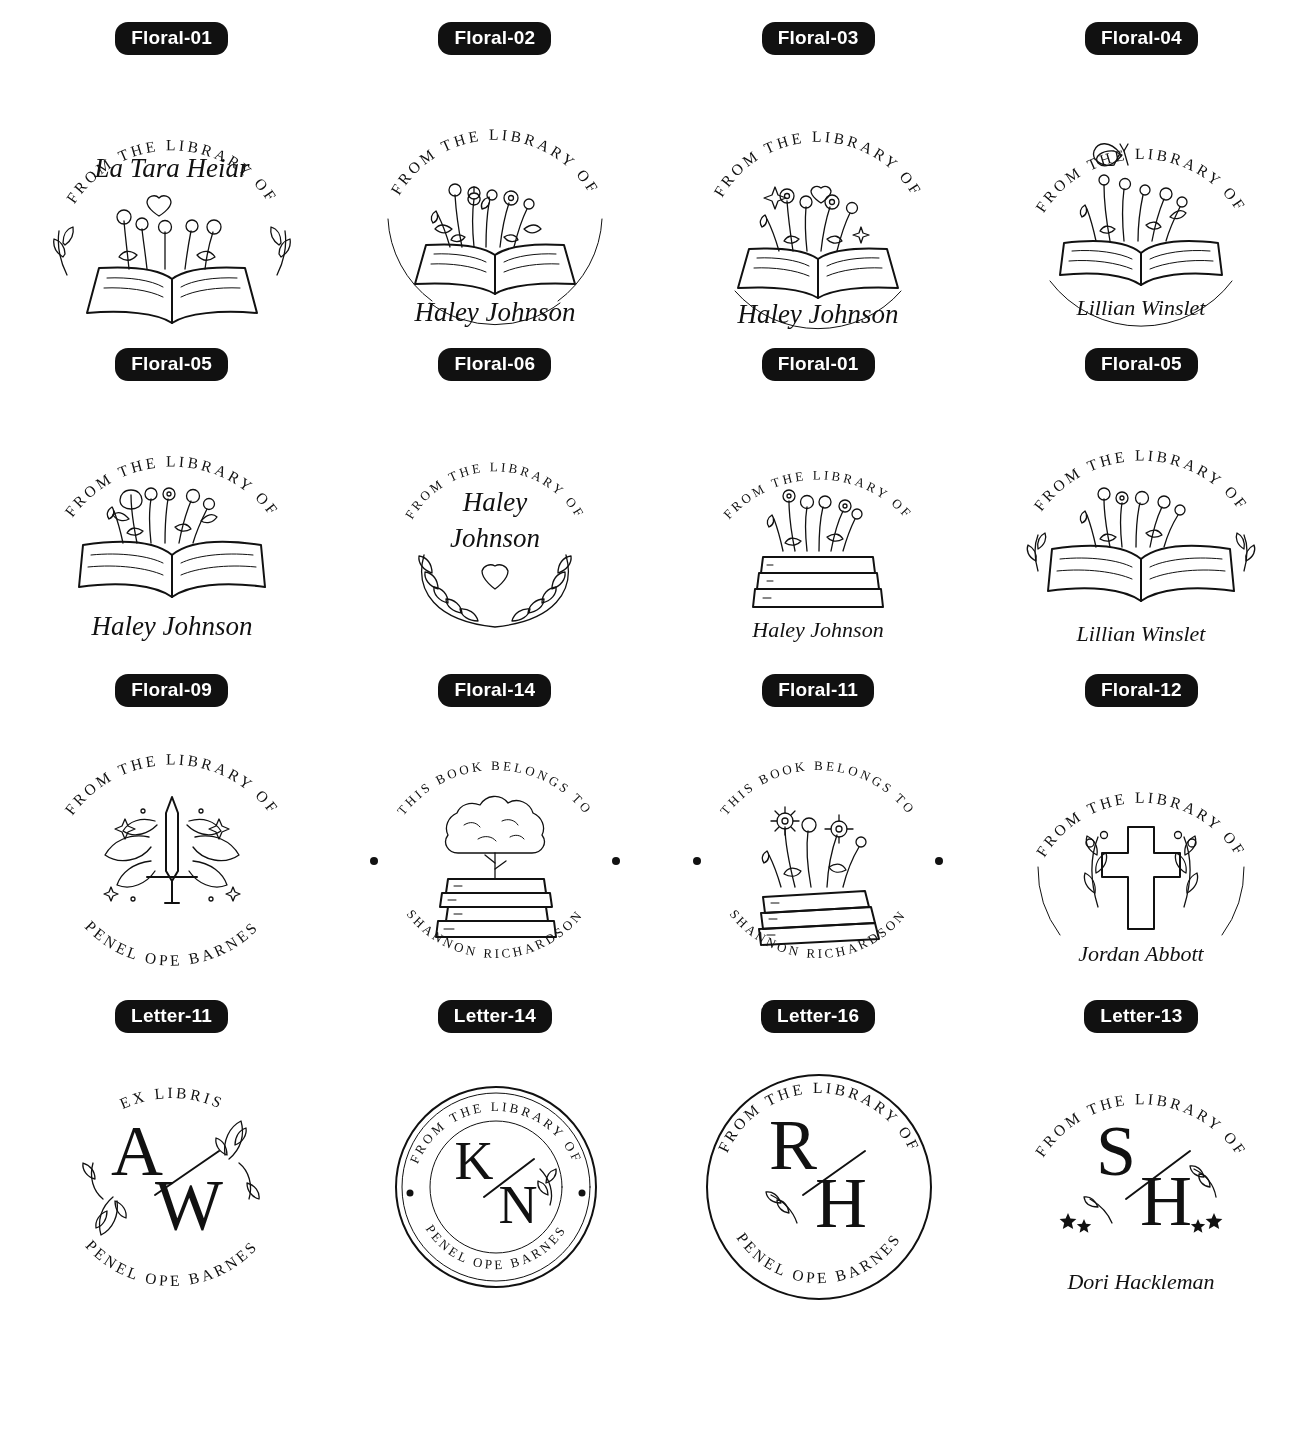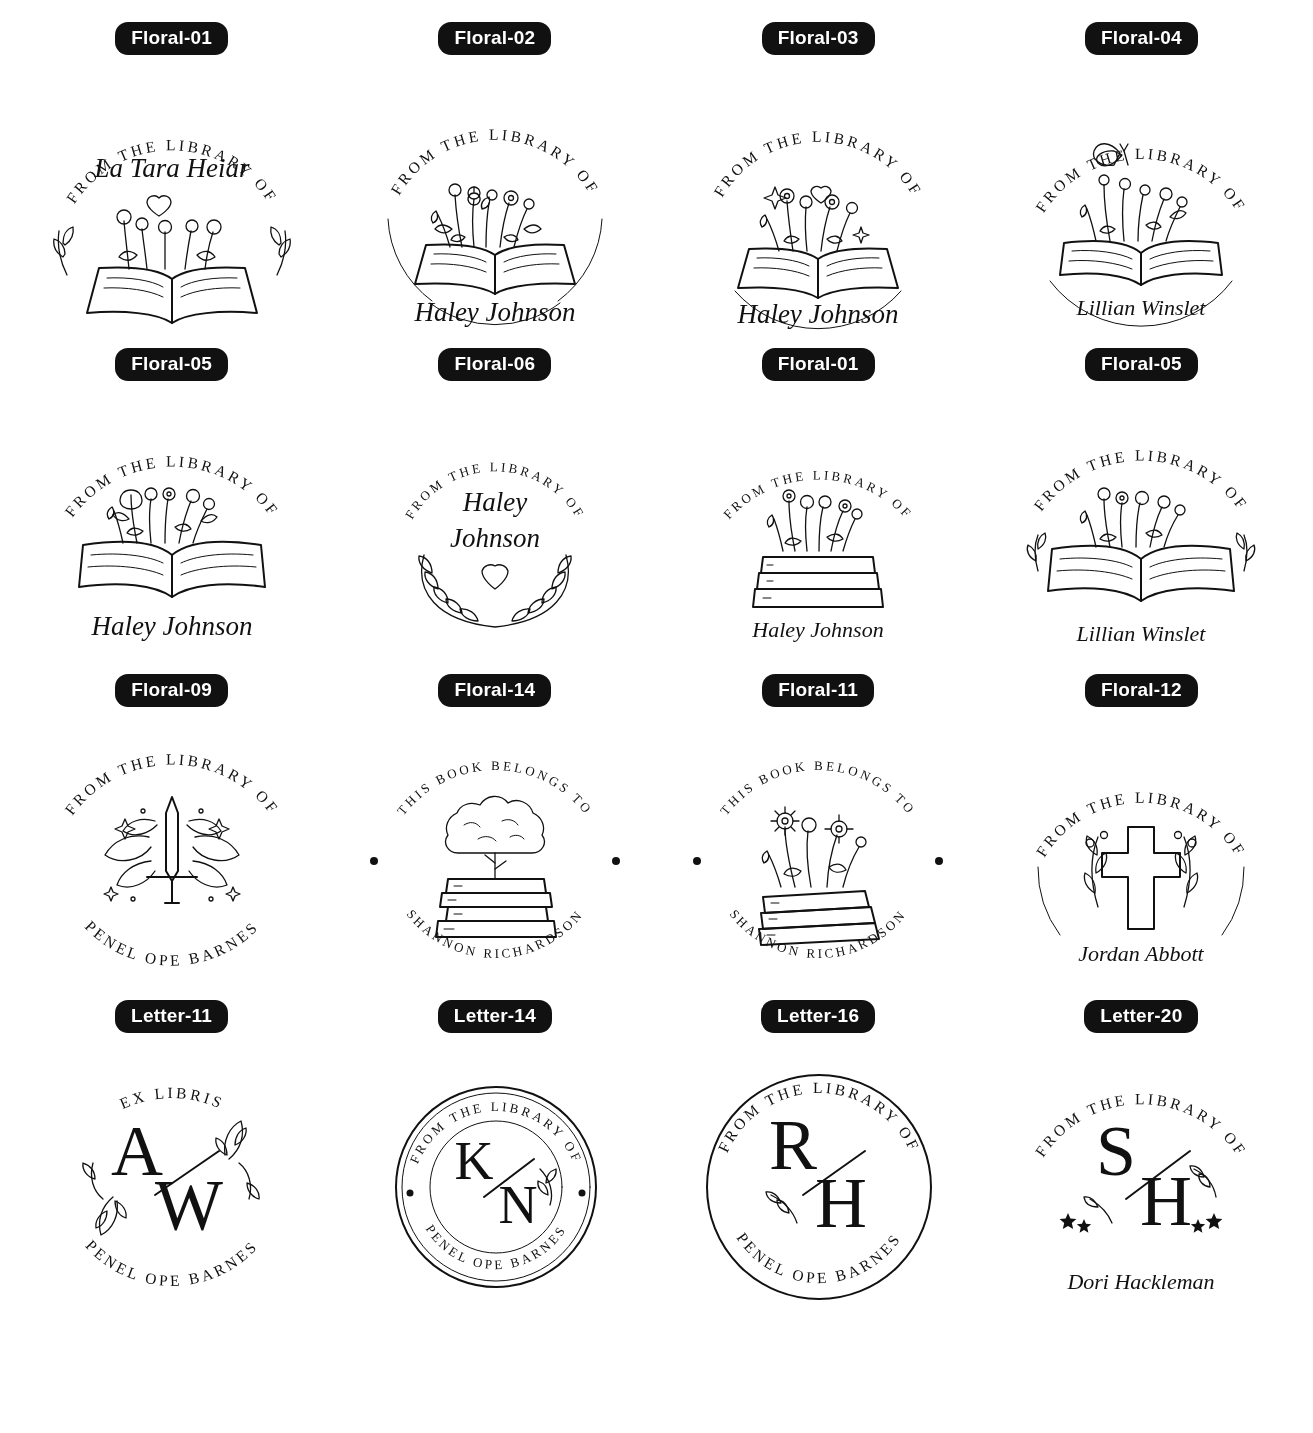--- a/index.html
+++ b/index.html
@@ -708,21 +708,21 @@
           <g class="ln-thin">
             <path d="M96 148 C 108 154 118 164 122 176"></path>
             <path d="M106 156 c-3 -8 -9 -12 -15 -11 c1 7 7 11 15 11z"></path>
             <path d="M114 166 c-1 -8 -6 -13 -12 -13 c0 7 5 12 12 13z"></path>
           </g>
         </svg>
       </div>
     </div>
 
     <div class="cell">
-      <div class="badge">Letter-20</div>
+      <div class="badge">Letter-13</div>
       <div class="stamp">
         <svg viewBox="0 0 286 268">
           <defs>
             <path id="a16top" d="M 28 158 A 116 116 0 0 1 258 158"></path>
           </defs>
           <text class="arc-text" text-anchor="middle">
             <textPath href="#a16top" startOffset="50%">FROM THE LIBRARY OF</textPath>
           </text>
           <text class="mono-letter" x="118" y="128" text-anchor="middle">S</text>
           <text class="mono-letter" x="168" y="178" text-anchor="middle">H</text>

